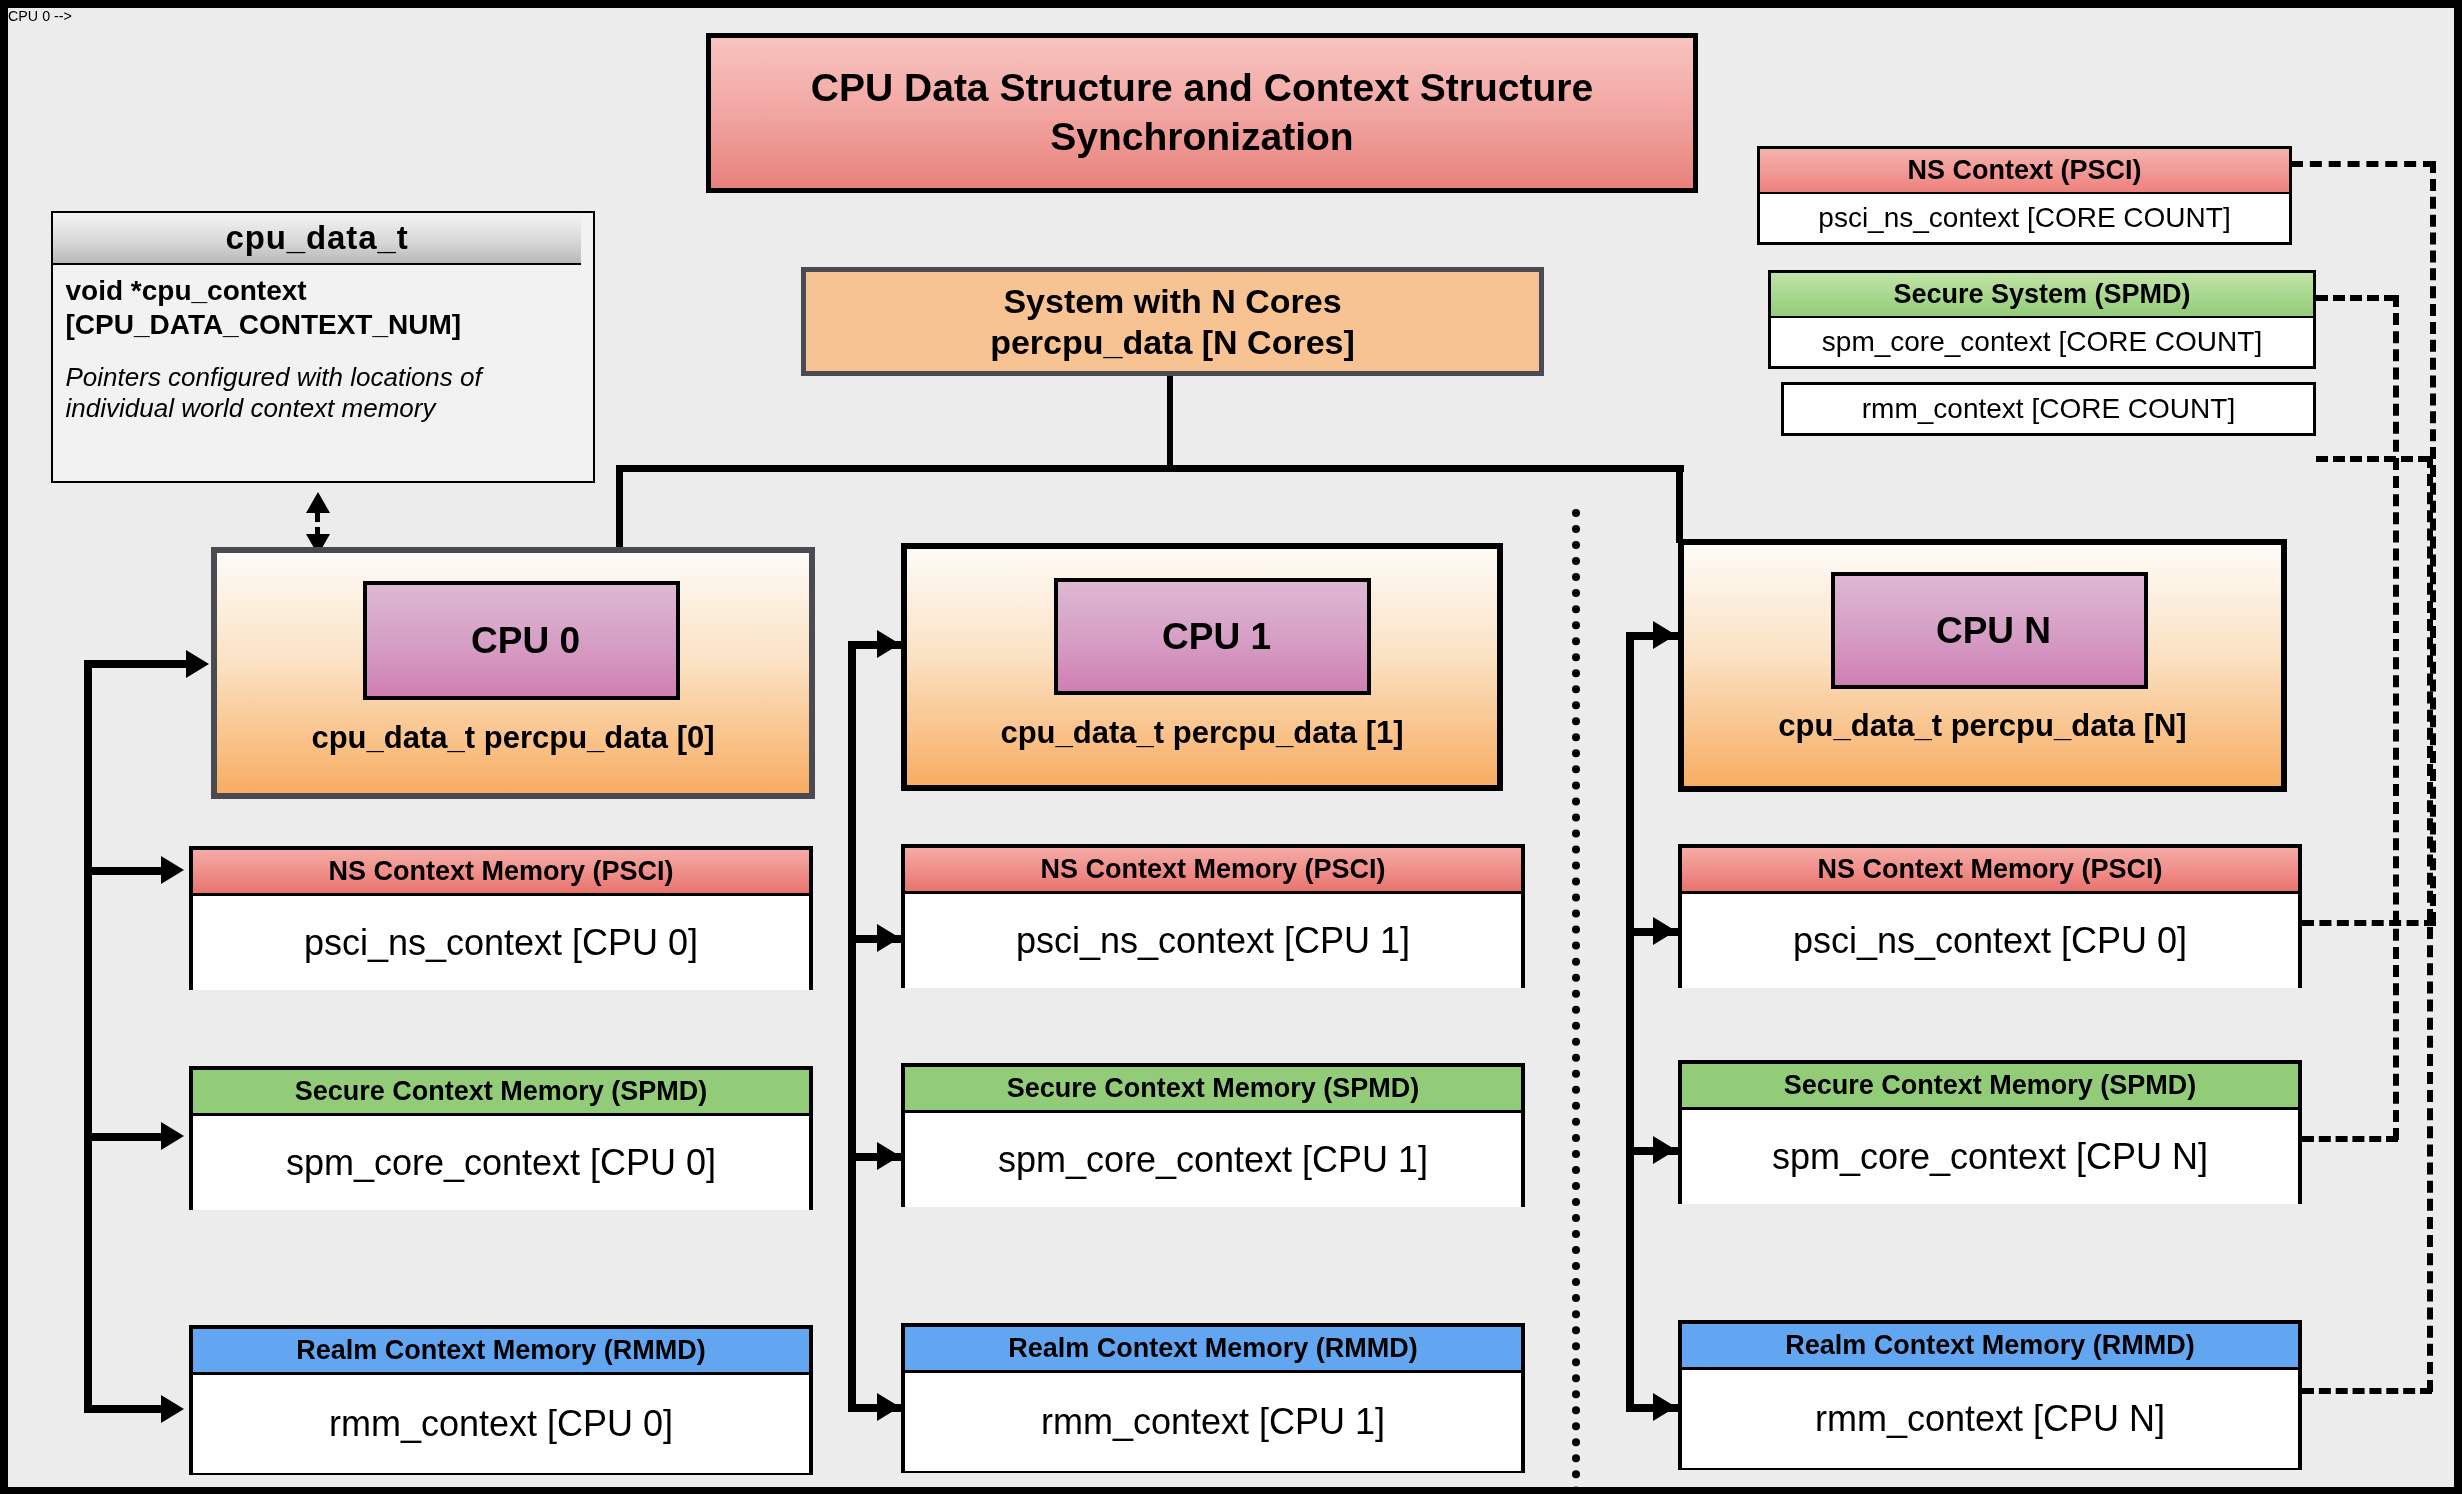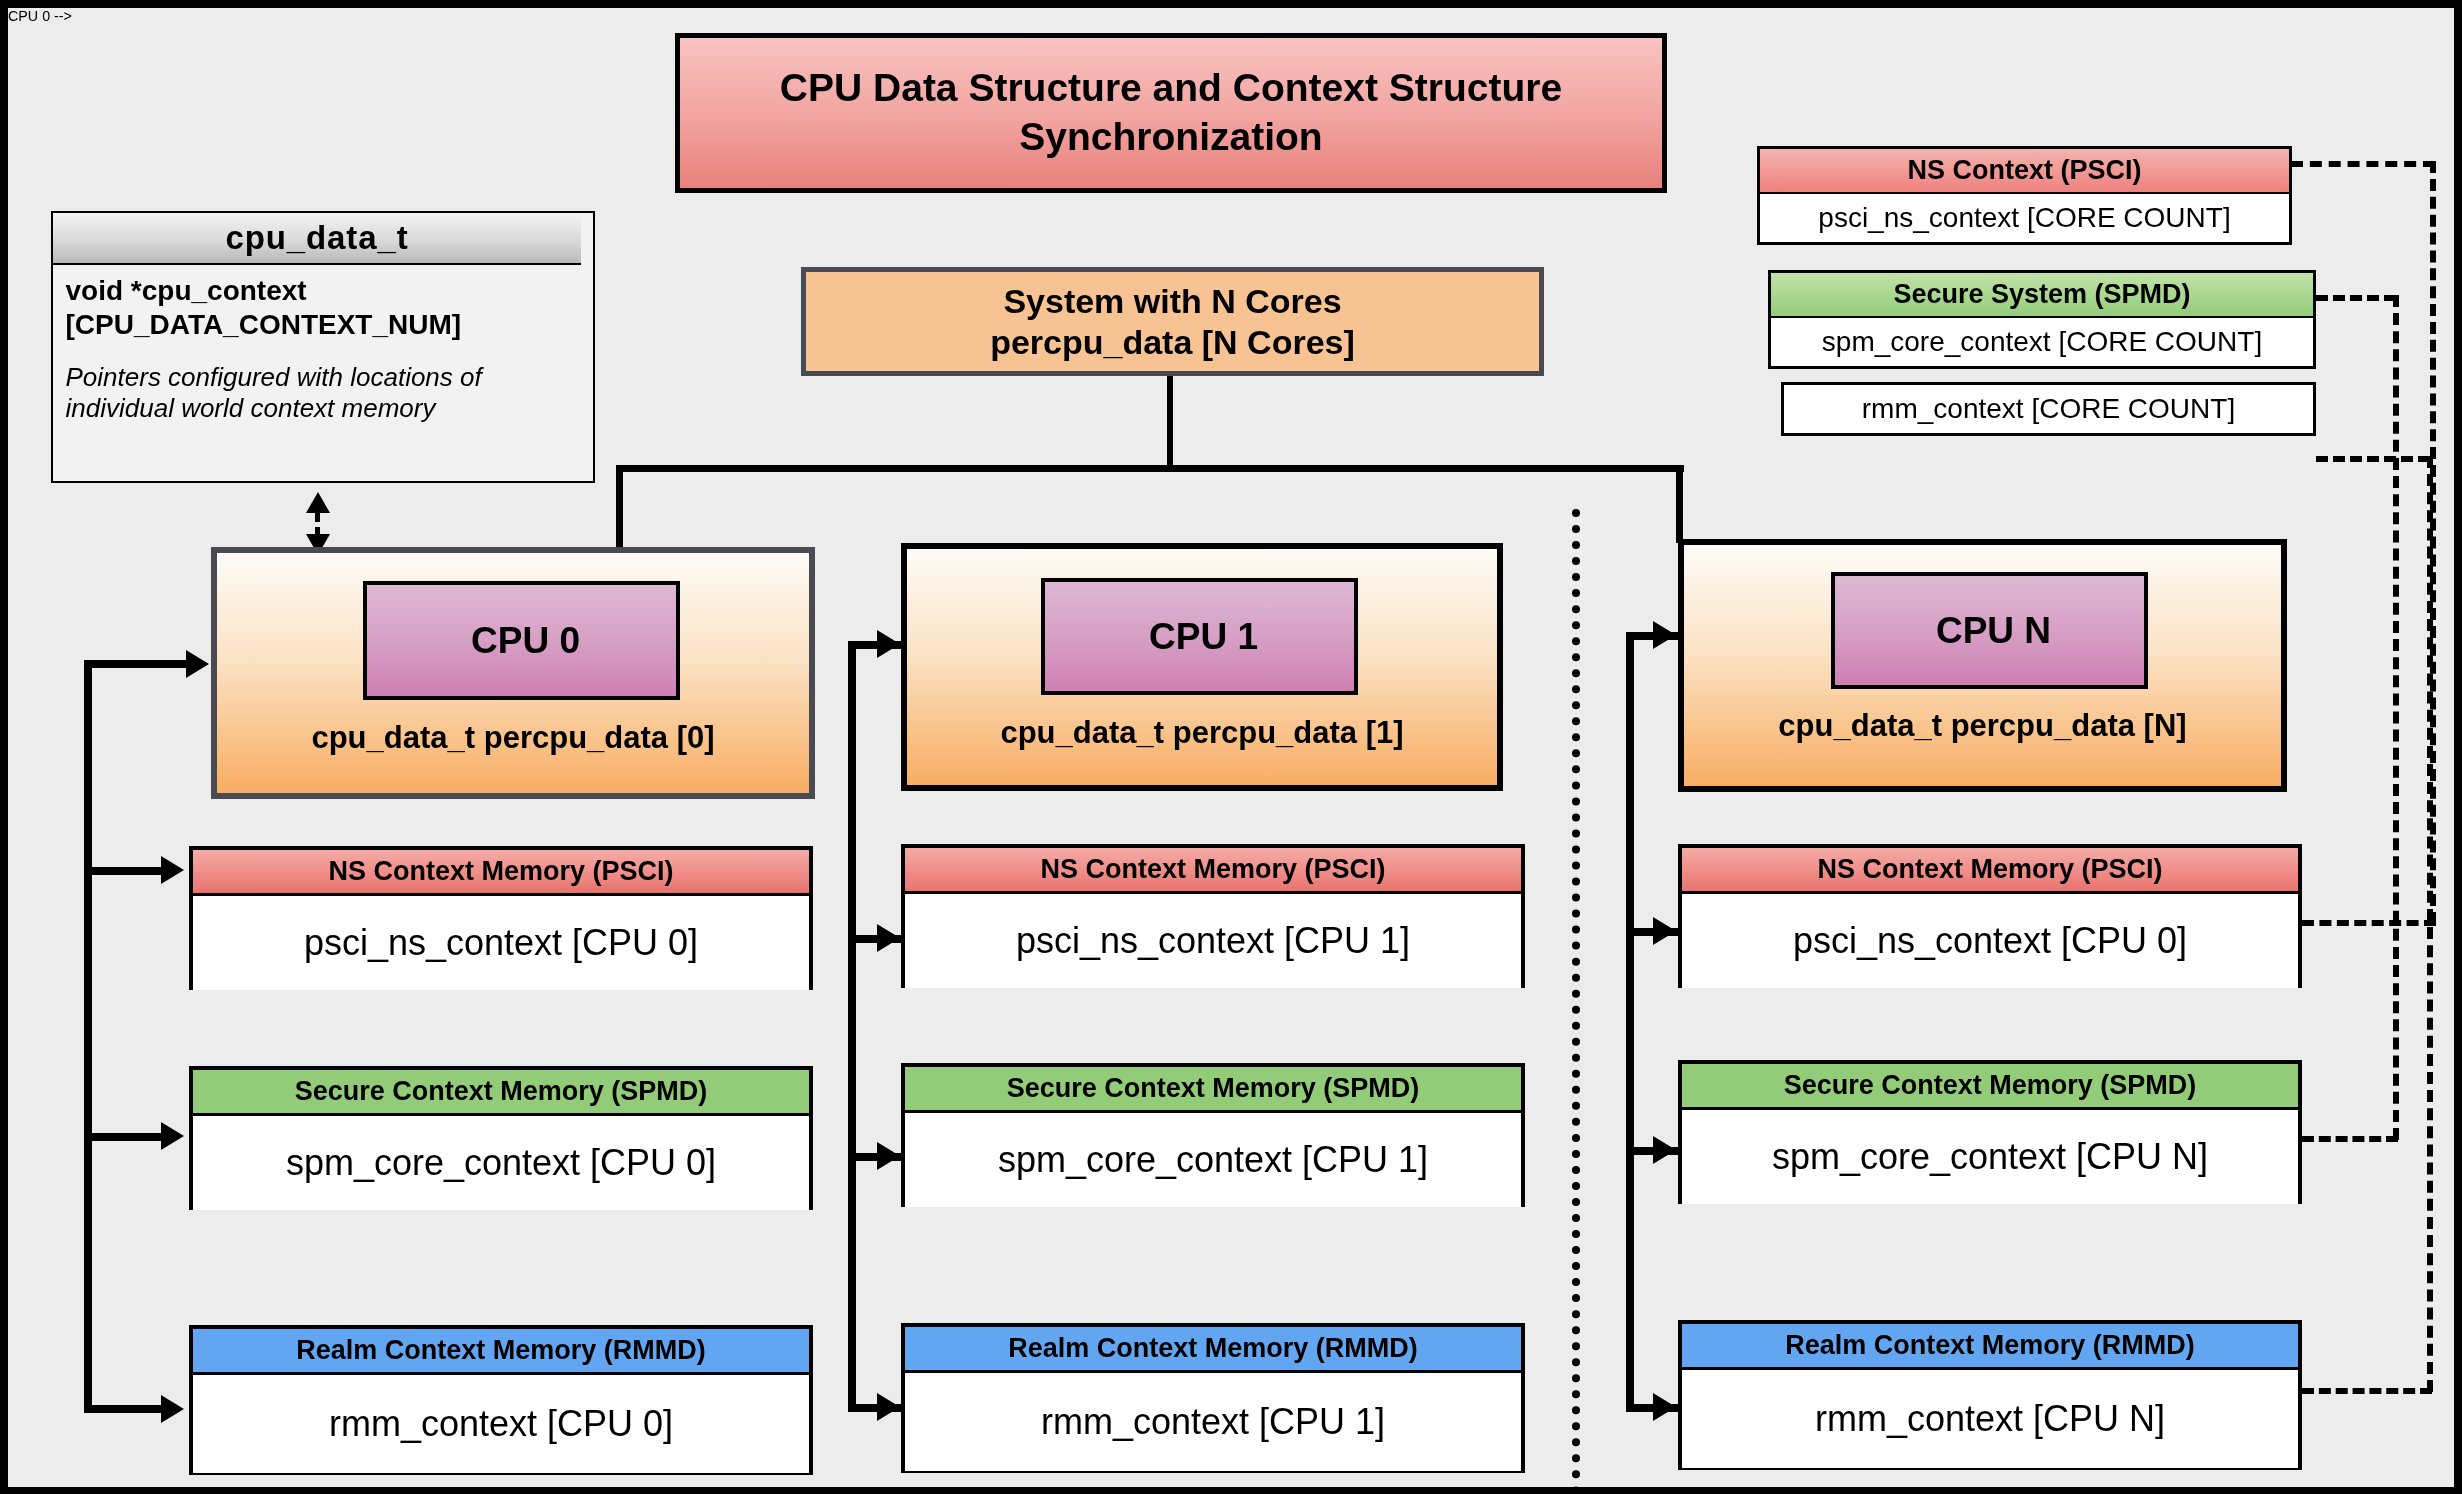--- a/index.html
+++ b/index.html
@@ -11,21 +11,21 @@
     background:#ececec;
     box-sizing:border-box;
     border:8px solid #000000;
     overflow:hidden;
   }
 
   .box{position:absolute;box-sizing:border-box;}
 
   
   #title-box{
-    left:667px;top:25px;width:992px;height:160px;
+    left:698px;top:25px;width:992px;height:160px;
     border:5.3px solid #000;
     background:linear-gradient(to bottom,#f7c3c0 0%,#f2a6a2 50%,#e8817c 100%);
     display:flex;align-items:center;justify-content:center;
     text-align:center;
     font-weight:bold;font-size:39px;color:#000;line-height:1.25;
     padding:0 16px;
   }
 
   
   #cpu-data-t{
@@ -206,21 +206,21 @@
   <div class="arrow-r" style="left:178px;top:642px;"></div>
   <div class="ln" style="left:76px;top:859px;width:80px;height:8px;"></div>
   <div class="arrow-r" style="left:153px;top:848px;"></div>
   <div class="ln" style="left:76px;top:1125px;width:80px;height:8px;"></div>
   <div class="arrow-r" style="left:153px;top:1114px;"></div>
   <div class="ln" style="left:76px;top:1397px;width:80px;height:8px;"></div>
   <div class="arrow-r" style="left:153px;top:1387px;"></div>
 
   
   <div class="box cpu-box" id="cpu1-box">
-    <div class="cpu-chip" style="left:134px;top:29px;width:301px;height:109px;">CPU 1</div>
+    <div class="cpu-chip" style="left:147px;top:29px;width:301px;height:109px;">CPU 1</div>
     <div class="cpu-caption" style="top:166px;">cpu_data_t percpu_data [1]</div>
   </div>
 
   <div class="box ctx-box ctx-ns" style="left:893px;top:836px;width:624px;height:144px;">
     <div class="ctx-head">NS Context Memory (PSCI)</div>
     <div class="ctx-body" style="height:94px;">psci_ns_context [CPU 1]</div>
   </div>
   <div class="box ctx-box ctx-sec" style="left:893px;top:1055px;width:624px;height:144px;">
     <div class="ctx-head">Secure Context Memory (SPMD)</div>
     <div class="ctx-body" style="height:94px;">spm_core_context [CPU 1]</div>

